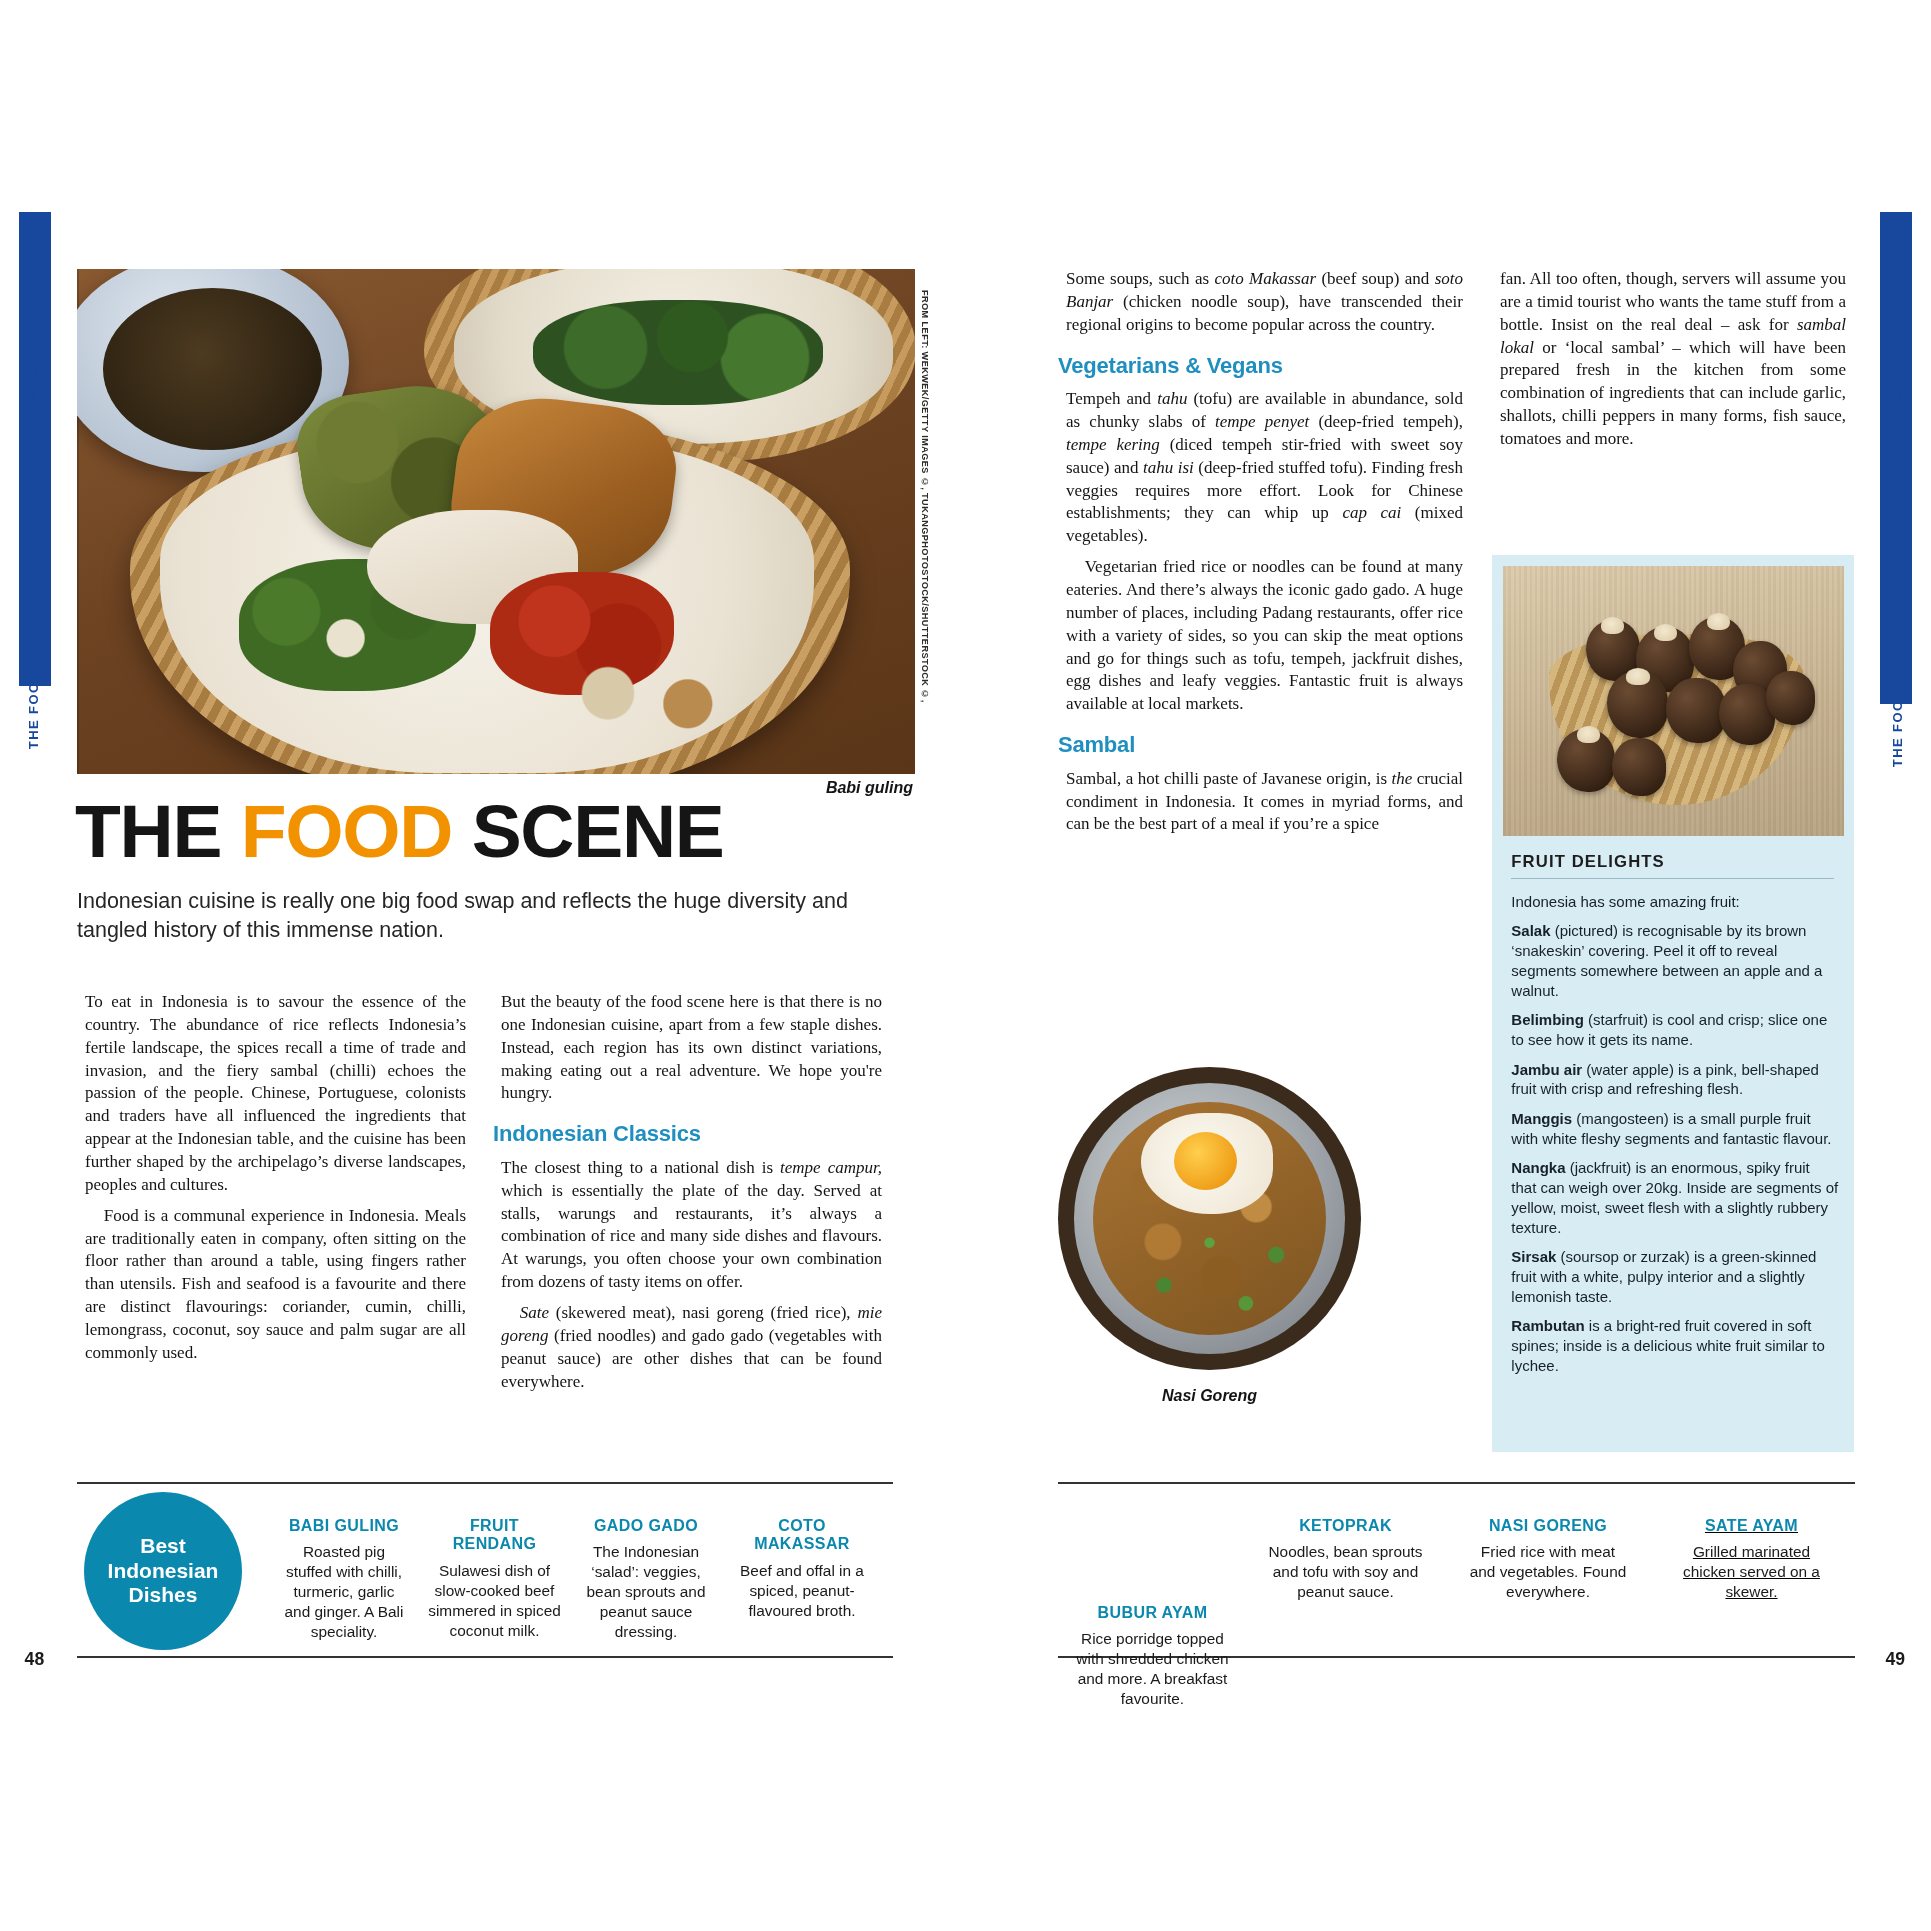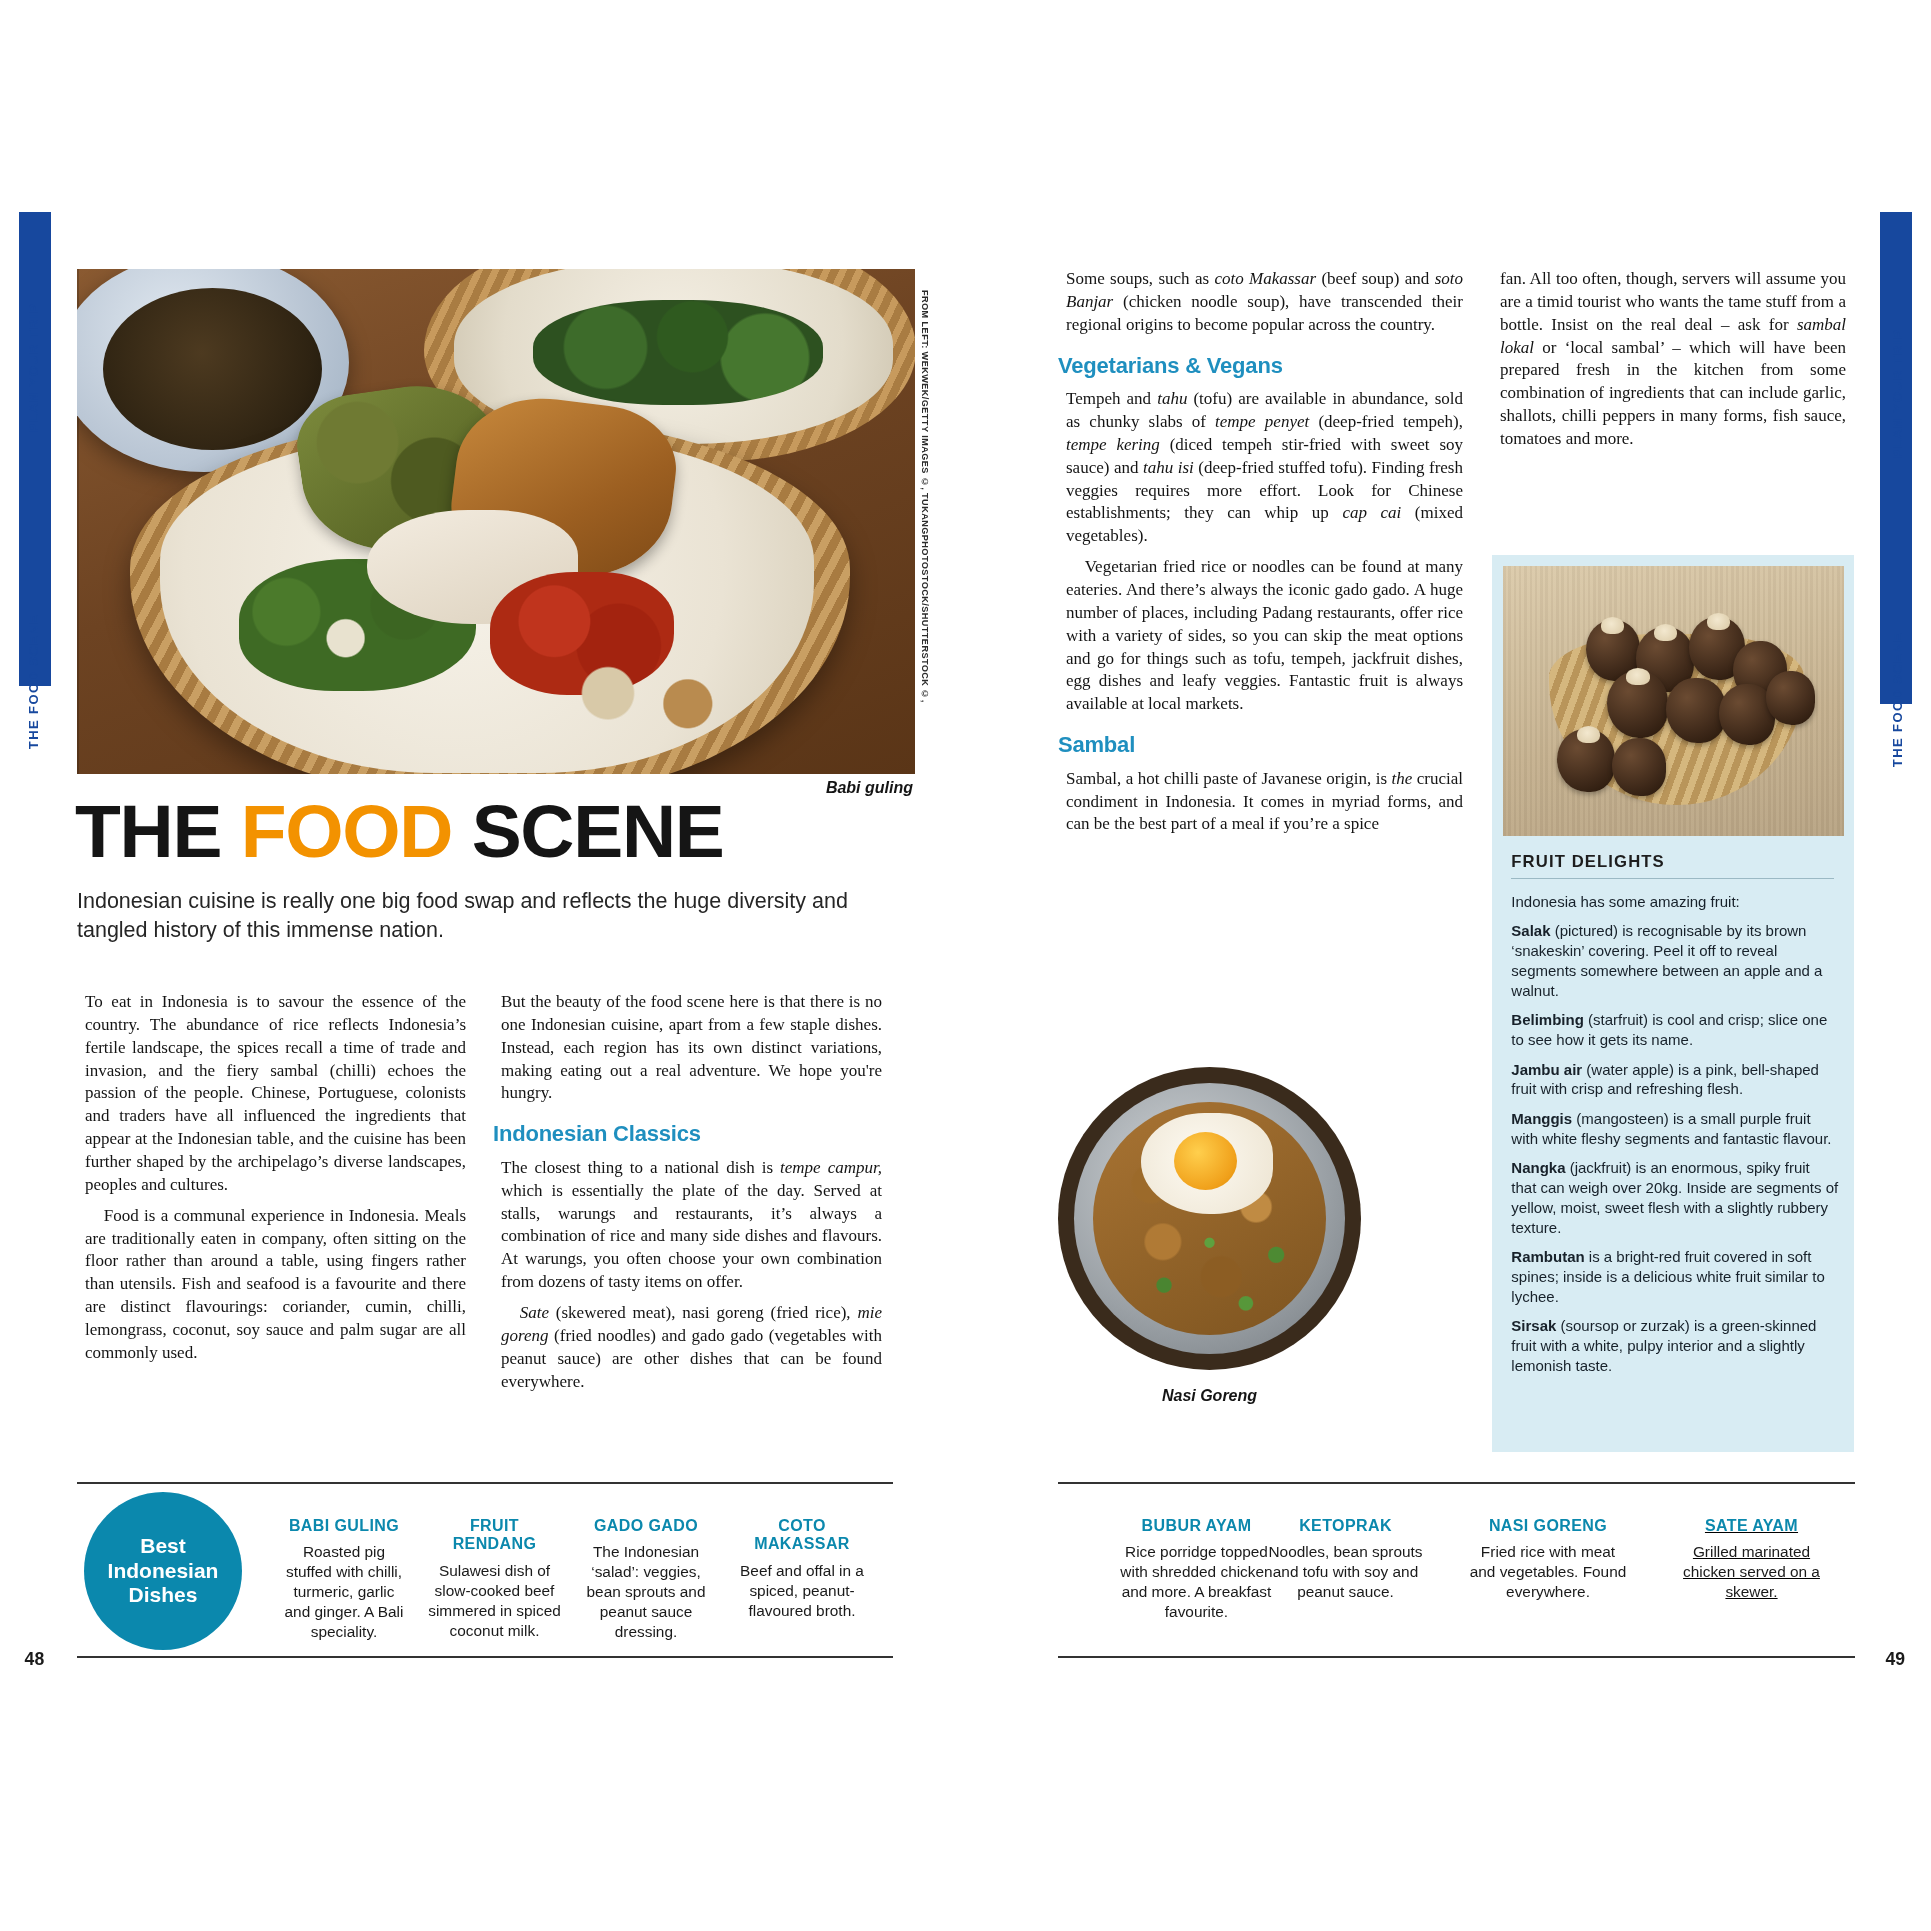--- a/index.html
+++ b/index.html
@@ -402,22 +402,22 @@
     </div>
     <div class="fd-title">FRUIT DELIGHTS</div>
     <div class="fd-rule"></div>
     <div class="fd-body">
       <p>Indonesia has some amazing fruit:</p>
       <p><b>Salak</b><span> (pictured) is recognisable by its brown ‘snakeskin’ covering. Peel it off to reveal segments somewhere between an apple and a walnut.</span></p>
       <p><b>Belimbing</b><span> (starfruit) is cool and crisp; slice one to see how it gets its name.</span></p>
       <p><b>Jambu air</b><span> (water apple) is a pink, bell-shaped fruit with crisp and refreshing flesh.</span></p>
       <p><b>Manggis</b><span> (mangosteen) is a small purple fruit with white fleshy segments and fantastic flavour.</span></p>
       <p><b>Nangka</b><span> (jackfruit) is an enormous, spiky fruit that can weigh over 20kg. Inside are segments of yellow, moist, sweet flesh with a slightly rubbery texture.</span></p>
+      <p><b>Sirsak</b><span> (soursop or zurzak) is a green-skinned fruit with a white, pulpy interior and a slightly lemonish taste.</span></p>
       <p><b>Rambutan</b><span> is a bright-red fruit covered in soft spines; inside is a delicious white fruit similar to lychee.</span></p>
-      <p><b>Sirsak</b><span> (soursop or zurzak) is a green-skinned fruit with a white, pulpy interior and a slightly lemonish taste.</span></p>
     </div>
   </div>
 
   <div class="strip" style="left:77px;top:1482px;width:816px;height:176px;">
     <div class="rule" style="width:816px;"></div>
     <div class="rule bottom" style="width:816px;top:174px;"></div>
   </div>
   <div class="best-circle">Best Indonesian Dishes</div>
 
   <div class="dish" style="left:279px;top:1517px;width:130px;">
@@ -434,21 +434,21 @@
   </div>
   <div class="dish" style="left:736px;top:1517px;width:132px;">
     <div class="name">COTO MAKASSAR</div>
     <div class="desc">Beef and offal in a spiced, peanut-flavoured broth.</div>
   </div>
 
   <div class="strip" style="left:1058px;top:1482px;width:797px;height:176px;">
     <div class="rule" style="width:797px;"></div>
     <div class="rule bottom" style="width:797px;top:174px;"></div>
   </div>
-  <div class="dish" style="left:1071px;top:1517px;width:163px;margin-left:44px;">
+  <div class="dish" style="left:1071px;top:1604px;width:163px;">
     <div class="name">BUBUR AYAM</div>
     <div class="desc">Rice porridge topped with shredded chicken and more. A breakfast favourite.</div>
   </div>
   <div class="dish" style="left:1264px;top:1517px;width:163px;">
     <div class="name">KETOPRAK</div>
     <div class="desc">Noodles, bean sprouts and tofu with soy and peanut sauce.</div>
   </div>
   <div class="dish" style="left:1468px;top:1517px;width:160px;">
     <div class="name">NASI GORENG</div>
     <div class="desc">Fried rice with meat and vegetables. Found everywhere.</div>

